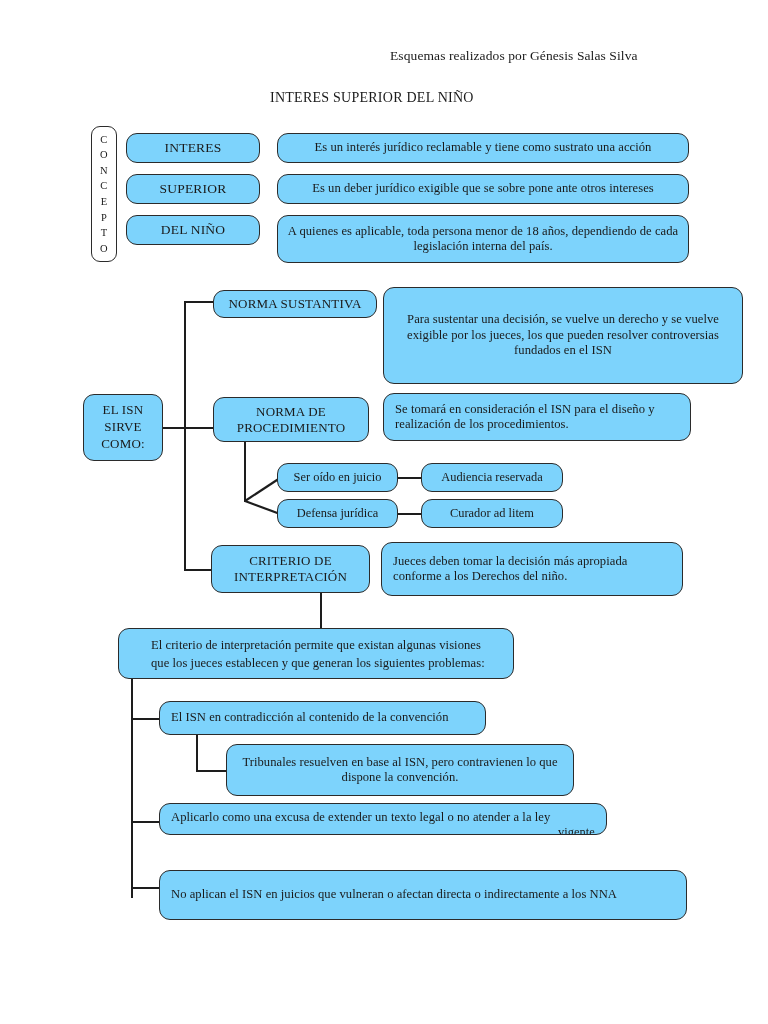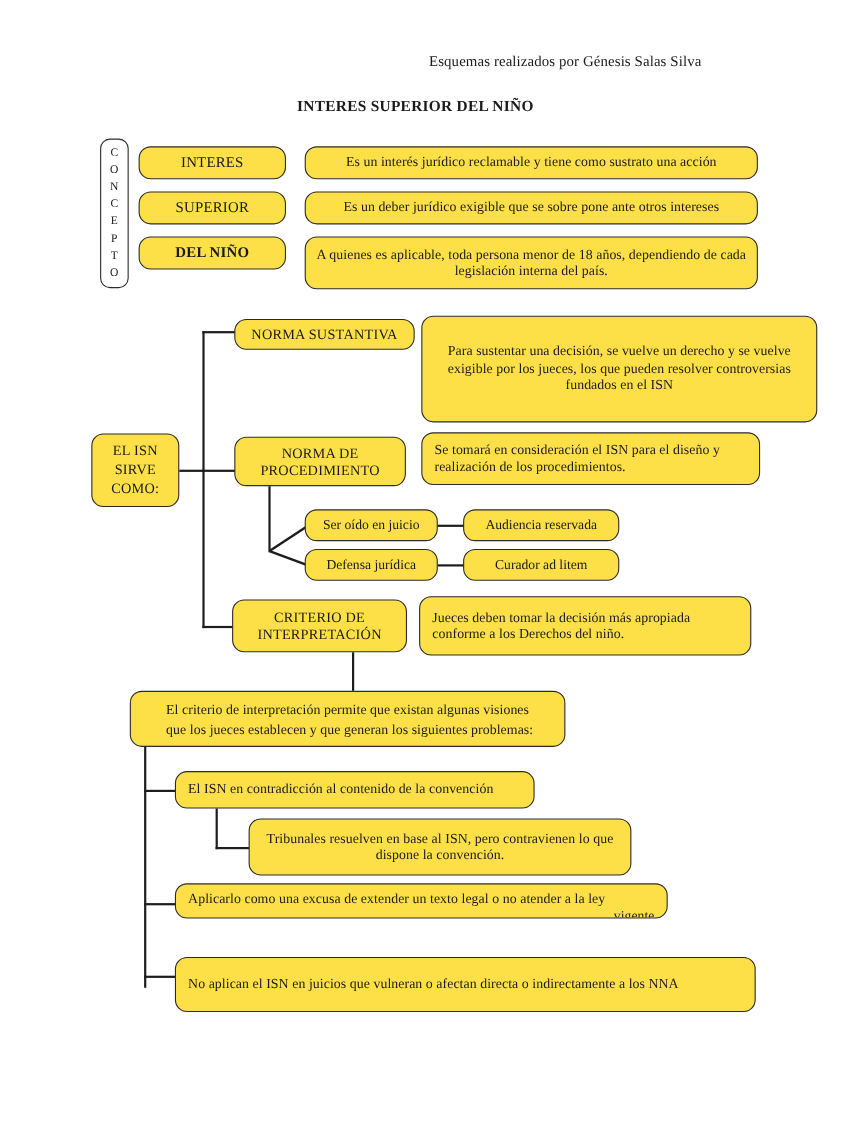--- a/index.html
+++ b/index.html
@@ -26,32 +26,32 @@
   .abs { position: absolute; box-sizing: border-box; }
 
   
   .byline {
     font-size: 13.5px;
     letter-spacing: 0.1px;
     white-space: nowrap;
   }
   .doc-title {
     font-size: 14px;
-    font-weight: bold;
+    font-weight: normal;
     letter-spacing: 0.25px;
     white-space: nowrap;
   }
 
   
   .box {
     position: absolute;
     box-sizing: border-box;
     border: 1.6px solid #2b2b2b;
     border-radius: 11px;
-    background: #fde047;
+    background: #7dd3fc;
     display: flex;
     align-items: center;
     justify-content: center;
     text-align: center;
     padding: 2px 8px;
     line-height: 1.22;
     overflow: hidden;
   }
   .box-term { font-size: 13.5px; letter-spacing: 0.2px; }
   .box-desc { font-size: 12.6px; letter-spacing: 0.05px; }
@@ -118,21 +118,21 @@
     <span>T</span>
     <span>O</span>
   </div>
 
   <div class="box box-term" style="left:126px; top:133px; width:134px; height:30px;">INTERES</div>
   <div class="box box-desc" style="left:277px; top:133px; width:412px; height:30px;">Es un interés jurídico reclamable y tiene como sustrato una acción</div>
 
   <div class="box box-term" style="left:126px; top:174px; width:134px; height:30px;">SUPERIOR</div>
   <div class="box box-desc" style="left:277px; top:174px; width:412px; height:30px;">Es un deber jurídico exigible que se sobre pone ante otros intereses</div>
 
-  <div class="box box-term" style="left:126px; top:215px; width:134px; height:30px;font-weight:bold;">DEL NIÑO</div>
+  <div class="box box-term" style="left:126px; top:215px; width:134px; height:30px;">DEL NIÑO</div>
   <div class="box box-desc" style="left:277px; top:215px; width:412px; height:48px;">A quienes es aplicable, toda persona menor de 18 años, dependiendo de cada legislación interna del país.</div>
 
   <div class="ln ln-v" style="left:184px; top:301px; height:270px;"></div>
 
   <div class="ln ln-h" style="left:184px; top:301px; width:30px;"></div>
 
   <div class="ln ln-h" style="left:163px; top:427px; width:22px;"></div>
 
   <div class="ln ln-h" style="left:184px; top:427px; width:30px;"></div>
 

